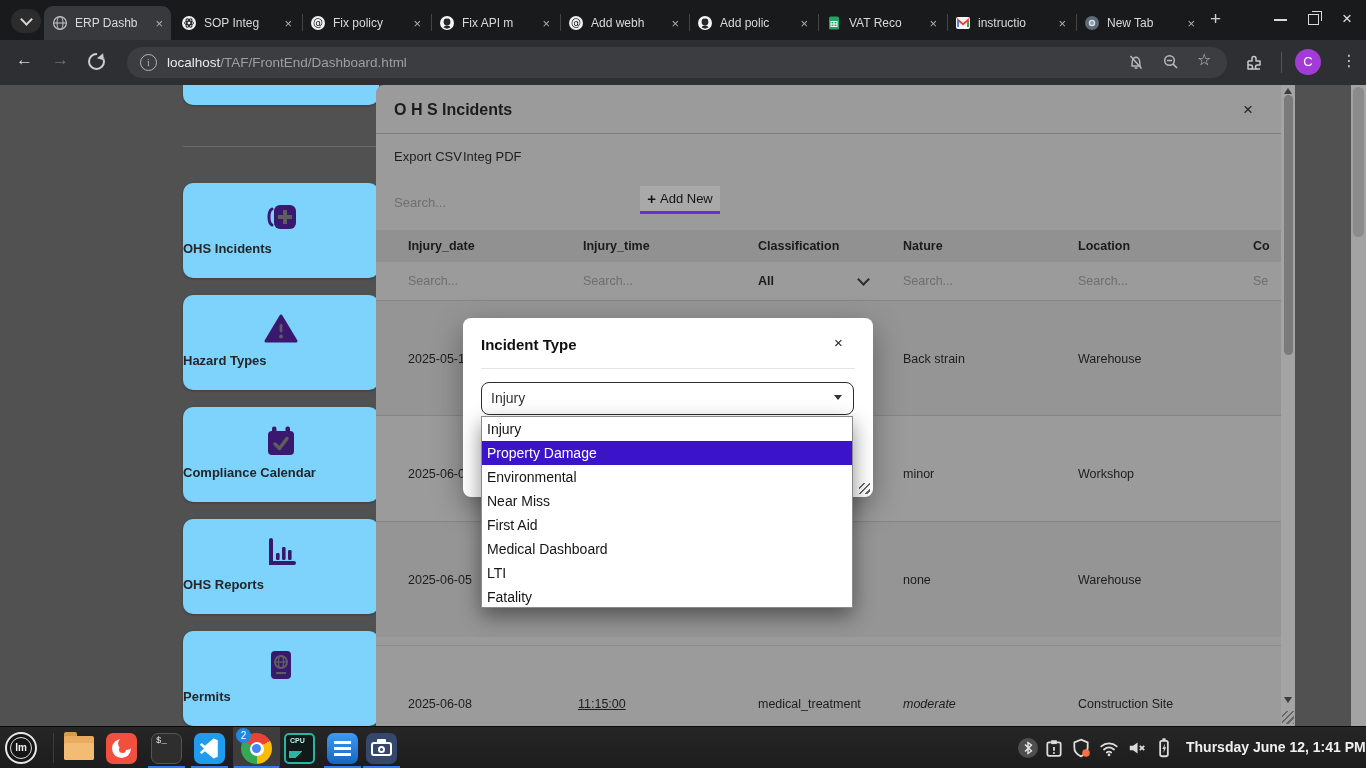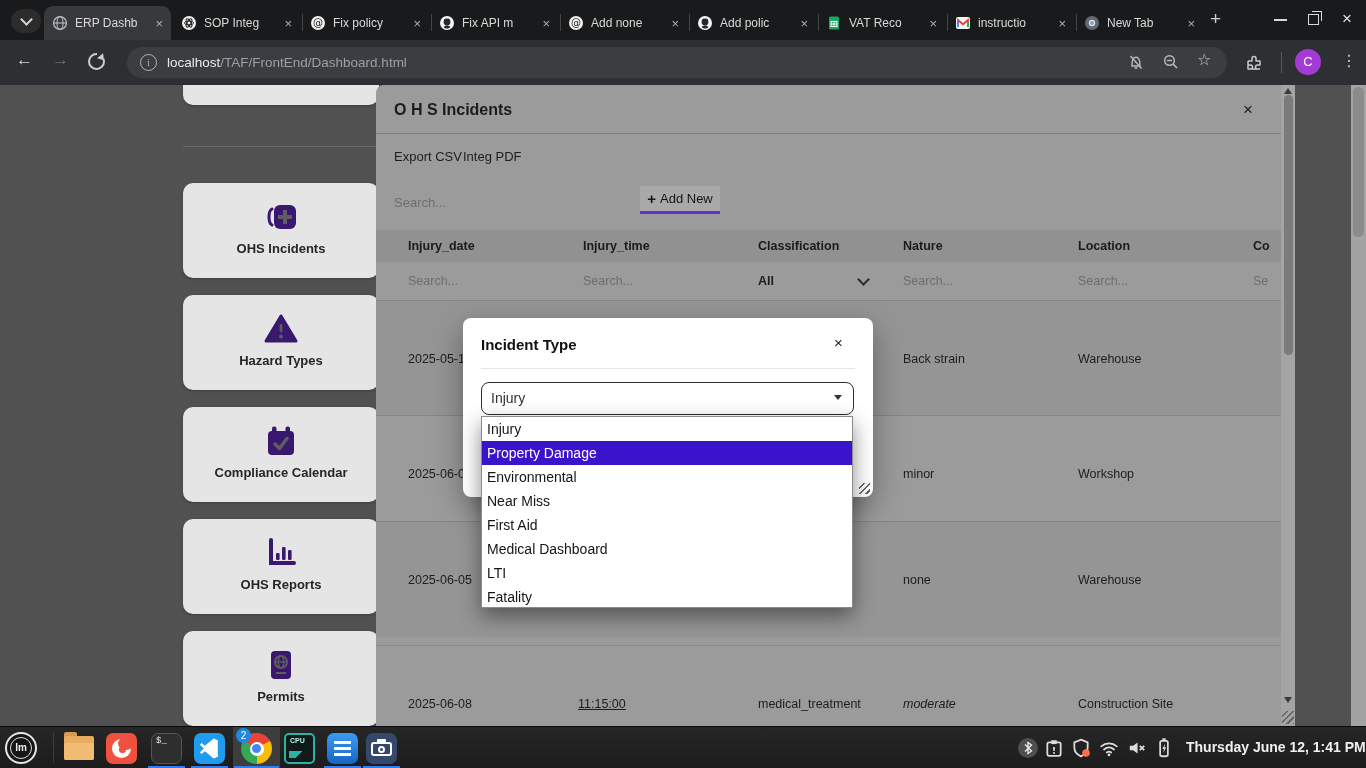--- a/index.html
+++ b/index.html
@@ -16,22 +16,22 @@
   .tabdiv{position:absolute;top:14px;width:1px;height:17px;background:#454545;}
   .fav{width:16px;height:16px;flex:0 0 16px;}
   .toolbar{position:absolute;left:0;top:40px;width:1366px;height:45px;background:#2e2f33;}
   .navg{font-size:17px;color:#d5d5d5;}
   .urlpill{position:absolute;left:127px;top:7px;width:1100px;height:31px;background:#3c3d41;
     border-radius:16px;display:flex;align-items:center;}
   .url{font-size:13.5px;}
   .chev{display:inline-block;width:7px;height:7px;border-right:2px solid #d5d5d5;border-bottom:2px solid #d5d5d5;transform:rotate(45deg);}
   
   .page{position:absolute;left:0;top:85px;width:1366px;height:641px;background:#515151;overflow:hidden;}
-  .card{position:absolute;left:183px;width:196px;height:95px;background:#e5e5e5;border-radius:10px;
-    box-shadow:0 1px 3px rgba(0,0,0,.25);text-align:center;}
+  .card{position:absolute;left:183px;width:196px;height:95px;background:#7dd3fc;border-radius:10px;
+    box-shadow:0 1px 3px rgba(0,0,0,.25);text-align:left;}
   .card .lbl{position:absolute;left:0;right:0;top:58px;font-size:13px;font-weight:bold;color:#262626;}
   .card svg{position:absolute;left:80px;top:16px;}
   
   .ohs{position:absolute;left:376px;top:0;width:919px;height:641px;background:#9b9b9b;border-radius:8px 8px 0 0;}
   .ohs .hdrcell{position:absolute;top:0;height:32px;line-height:32px;font-size:12.5px;font-weight:bold;color:#1b1b1b;}
   .ohs .fltcell{position:absolute;top:0;height:38px;line-height:38px;font-size:12.5px;color:#6e6e6e;}
   .row{position:absolute;left:0;width:905px;height:115px;border-top:1px solid rgba(0,0,0,.10);}
   .row.oddsh{background:rgba(0,0,0,.035);}
   .cell{position:absolute;top:0;height:115px;display:flex;align-items:center;font-size:12.5px;color:#1d1d1d;}
   
@@ -105,21 +105,21 @@
       </svg>
       <span class="lbl">Fix API m</span>
       <span class="x">×</span>
     </div>
 
     <div class="tab" style="left:560px;">
       <svg class="fav" viewBox="0 0 16 16">
         <circle cx="8" cy="8" r="7" fill="#f0f0f0"></circle>
         <text x="8" y="11.4" font-size="10" text-anchor="middle" fill="#222" font-family="DejaVu Sans">@</text>
       </svg>
-      <span class="lbl">Add none</span>
+      <span class="lbl">Add webh</span>
       <span class="x">×</span>
     </div>
 
     <div class="tab" style="left:689px;">
       <svg class="fav" viewBox="0 0 16 16">
         <circle cx="8" cy="8" r="7" fill="#f5f5f5"></circle>
         <circle cx="8" cy="7" r="3.4" fill="#24292e"></circle>
         <path d="M4.6 12.6 C5 9.8 11 9.8 11.4 12.6 L8 13.8 Z" fill="#24292e"></path>
         <path d="M5.2 4.6 L6.4 3.4 L6.8 5 Z M10.8 4.6 L9.6 3.4 L9.2 5 Z" fill="#24292e"></path>
       </svg>

